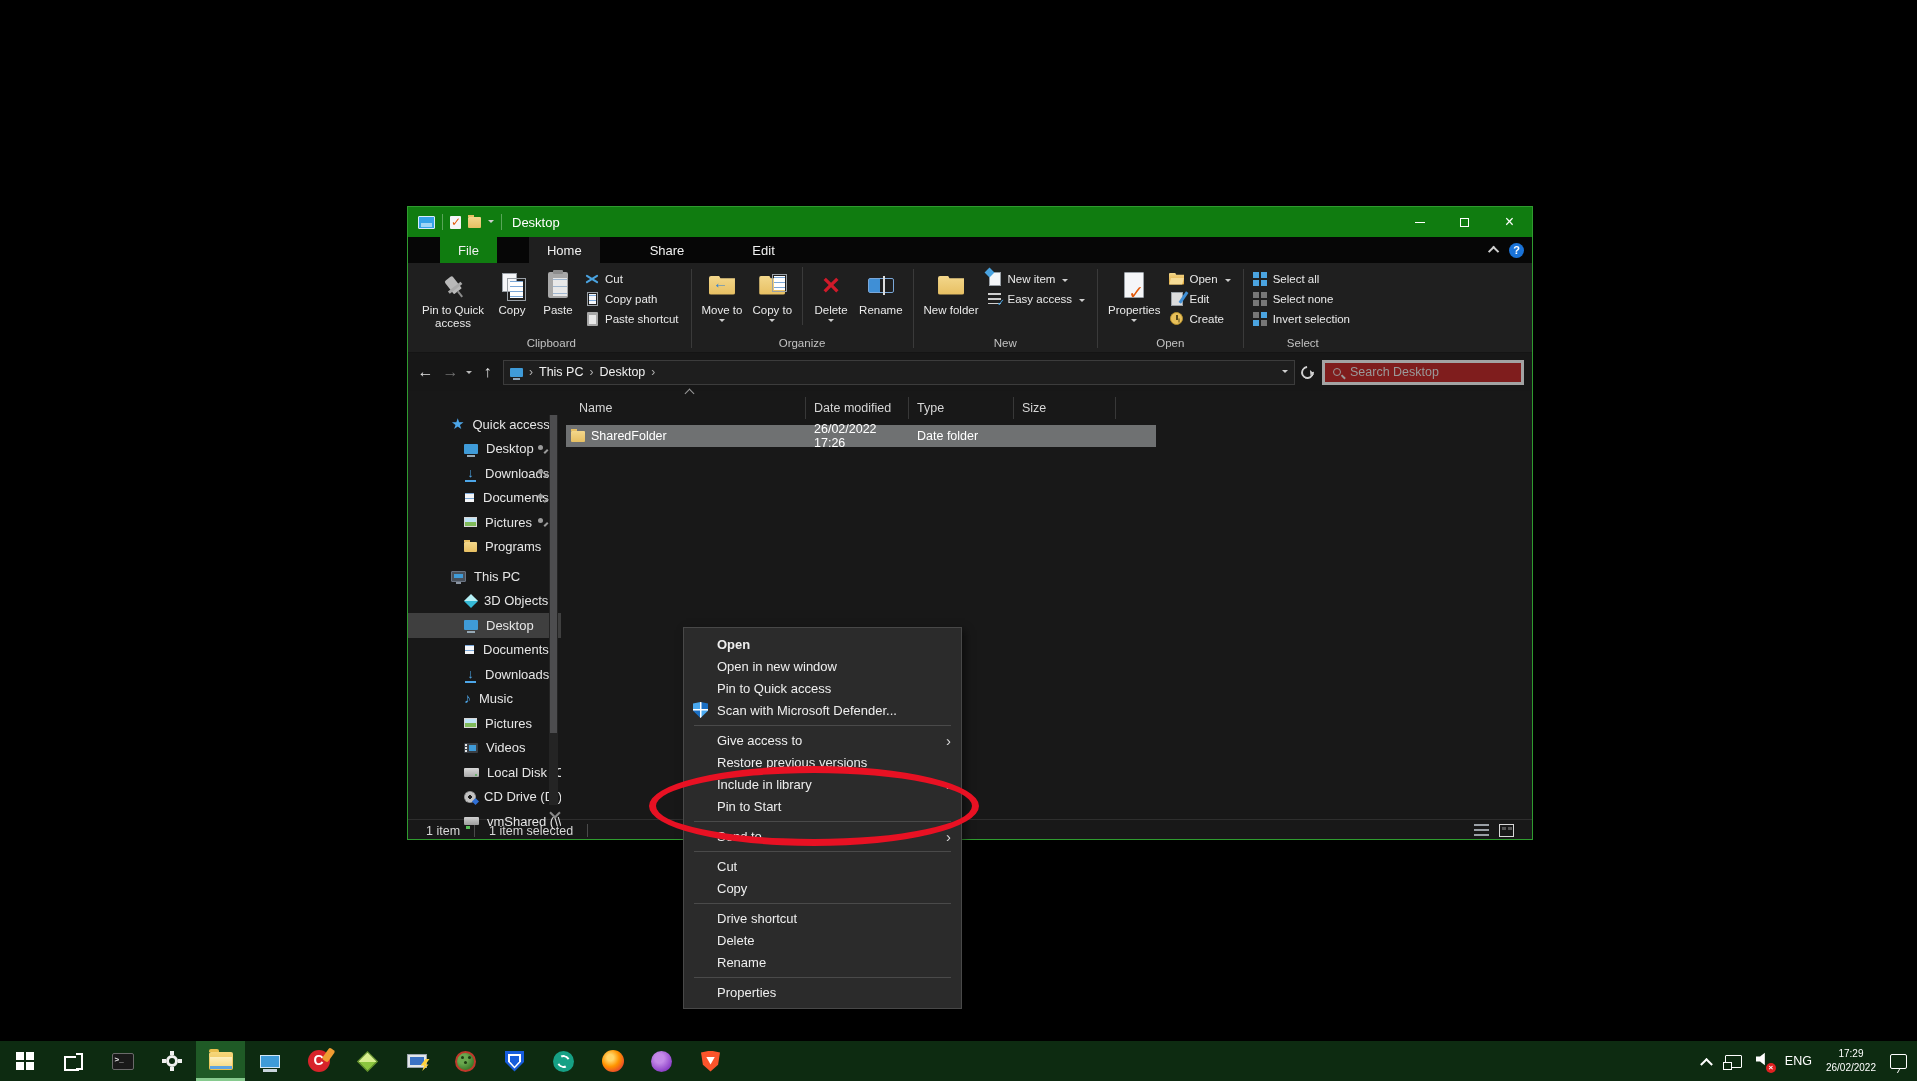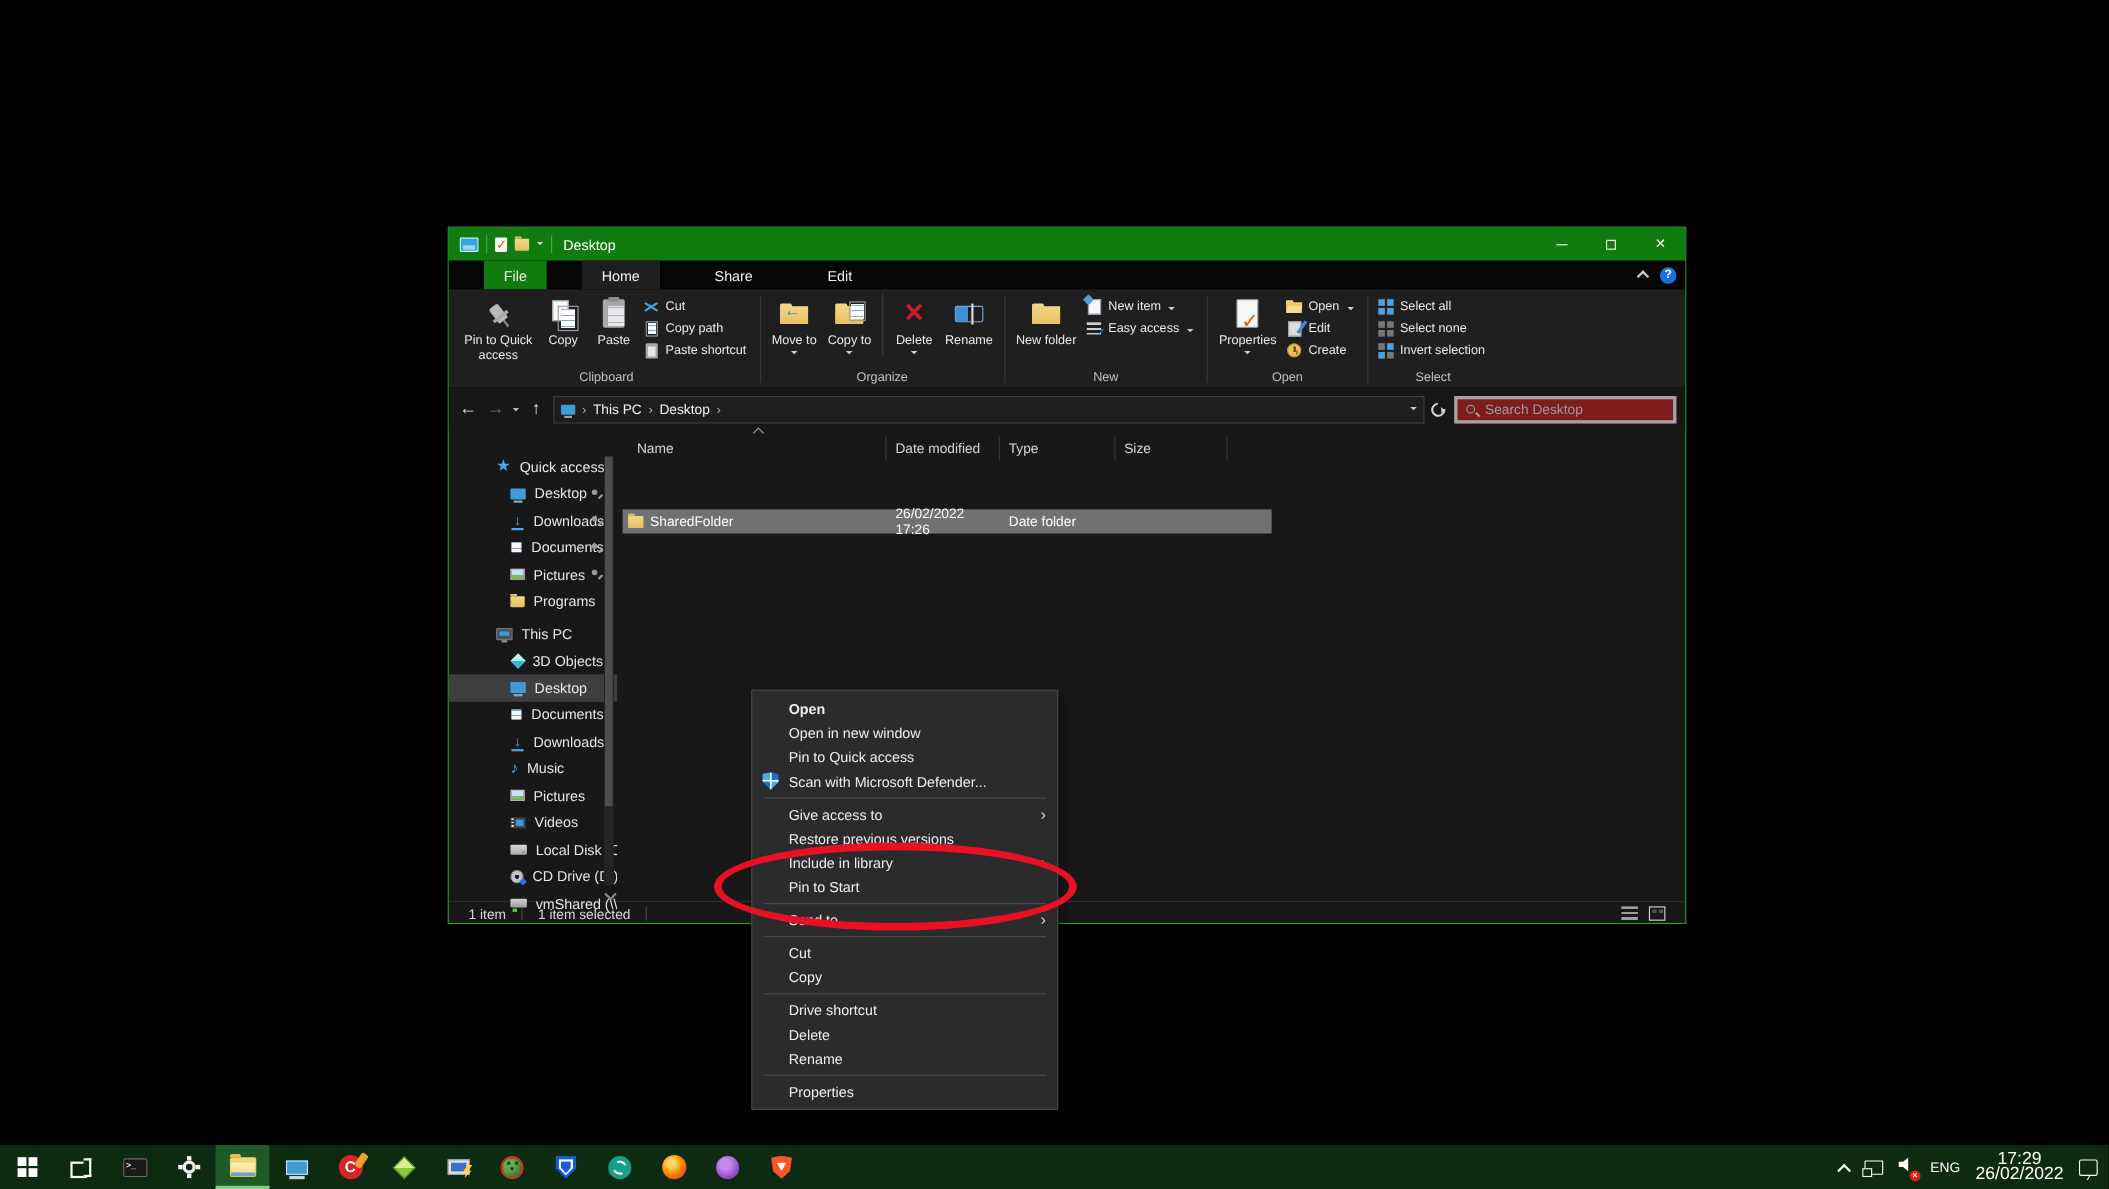--- a/index.html
+++ b/index.html
@@ -175,21 +175,21 @@
   #sidebar-scrollbar{position:absolute;right:3px;top:24px;bottom:14px;width:9px;background:#242424;}
   #sidebar-scrollbar .thumb{position:absolute;left:1px;right:1px;top:0;height:318px;background:#4d4d4f;}
   .scroll-down-icon{position:absolute;right:2px;bottom:2px;width:8px;height:8px;border-right:2px solid #8a8a8a;border-bottom:2px solid #8a8a8a;transform:rotate(45deg);}
 
   
   #filepane{flex:1;position:relative;}
   #col-headers{position:absolute;left:5px;top:6px;height:22px;display:flex;color:#d6d6d6;font-size:12.5px;}
   .col-h{display:flex;align-items:center;padding-left:8px;border-right:1px solid #383838;position:relative;}
   .col-h:first-child{padding-left:13px;}
   .sort-asc-icon{position:absolute;left:120px;top:-7px;width:7px;height:7px;border-left:1.5px solid #9a9a9a;border-top:1.5px solid #9a9a9a;transform:rotate(45deg);}
-  #file-row{position:absolute;left:5px;top:34px;height:22px;width:590px;background:#6f7172;display:flex;align-items:center;color:#fff;font-size:12.5px;margin-top:38px;}
+  #file-row{position:absolute;left:5px;top:34px;height:22px;width:590px;background:#6f7172;display:flex;align-items:center;color:#fff;font-size:12.5px;}
   #file-row .cell-name{width:240px;display:flex;align-items:center;gap:6px;padding-left:5px;}
   #file-row .cell-date{width:103px;padding-left:8px;}
   #file-row .cell-type{width:105px;padding-left:8px;}
   #file-row .folder-icon{width:14px;height:11px;}
 
   
   #context-menu{position:absolute;left:275px;top:236px;width:279px;background:#2b2b2b;border:1px solid #484848;
     padding:5px 0;z-index:40;box-shadow:3px 3px 8px rgba(0,0,0,.5);}
   .cm-item{height:22px;display:flex;align-items:center;color:#eeeeee;font-size:13px;position:relative;}
   .cm-icon-slot{width:33px;display:flex;align-items:center;justify-content:center;}
@@ -259,21 +259,21 @@
   .hidden-icons-icon{width:9px;height:9px;border-left:2px solid #fff;border-top:2px solid #fff;transform:rotate(45deg) translate(2px,2px);}
   .network-tray-icon{width:17px;height:13px;border:1.5px solid #fff;border-radius:1px;}
   .network-tray-icon::before{content:'';position:absolute;left:-3px;bottom:-3px;width:7px;height:6px;background:#0d2b11;border:1.5px solid #fff;}
   .volume-muted-icon{width:15px;height:14px;background:#fff;clip-path:polygon(0 33%,28% 33%,60% 5%,60% 95%,28% 67%,0 67%);}
   .vol-wrap{position:relative;}
   .vol-badge{position:absolute;right:-5px;bottom:-3px;width:10px;height:10px;border-radius:50%;background:#e02020;color:#fff;
     font-size:8px;line-height:10px;text-align:center;font-weight:bold;}
   .action-center-icon{width:17px;height:15px;border:1.5px solid #fff;border-radius:2px;}
   .action-center-icon::after{content:'';position:absolute;left:2px;bottom:-5px;width:5px;height:4px;background:#0d2b11;border-right:1.5px solid #fff;transform:skewX(-30deg);}
   #tray-lang{font-size:12.5px;}
-  #tray-clock{font-size:16px;line-height:14px;text-align:center;}
+  #tray-clock{font-size:10px;line-height:14px;text-align:center;}
 </style>
 </head>
 <body>
 
 <div id="screen">
 
   <div id="window">
 
     <div id="titlebar">
       <div class="qat">

